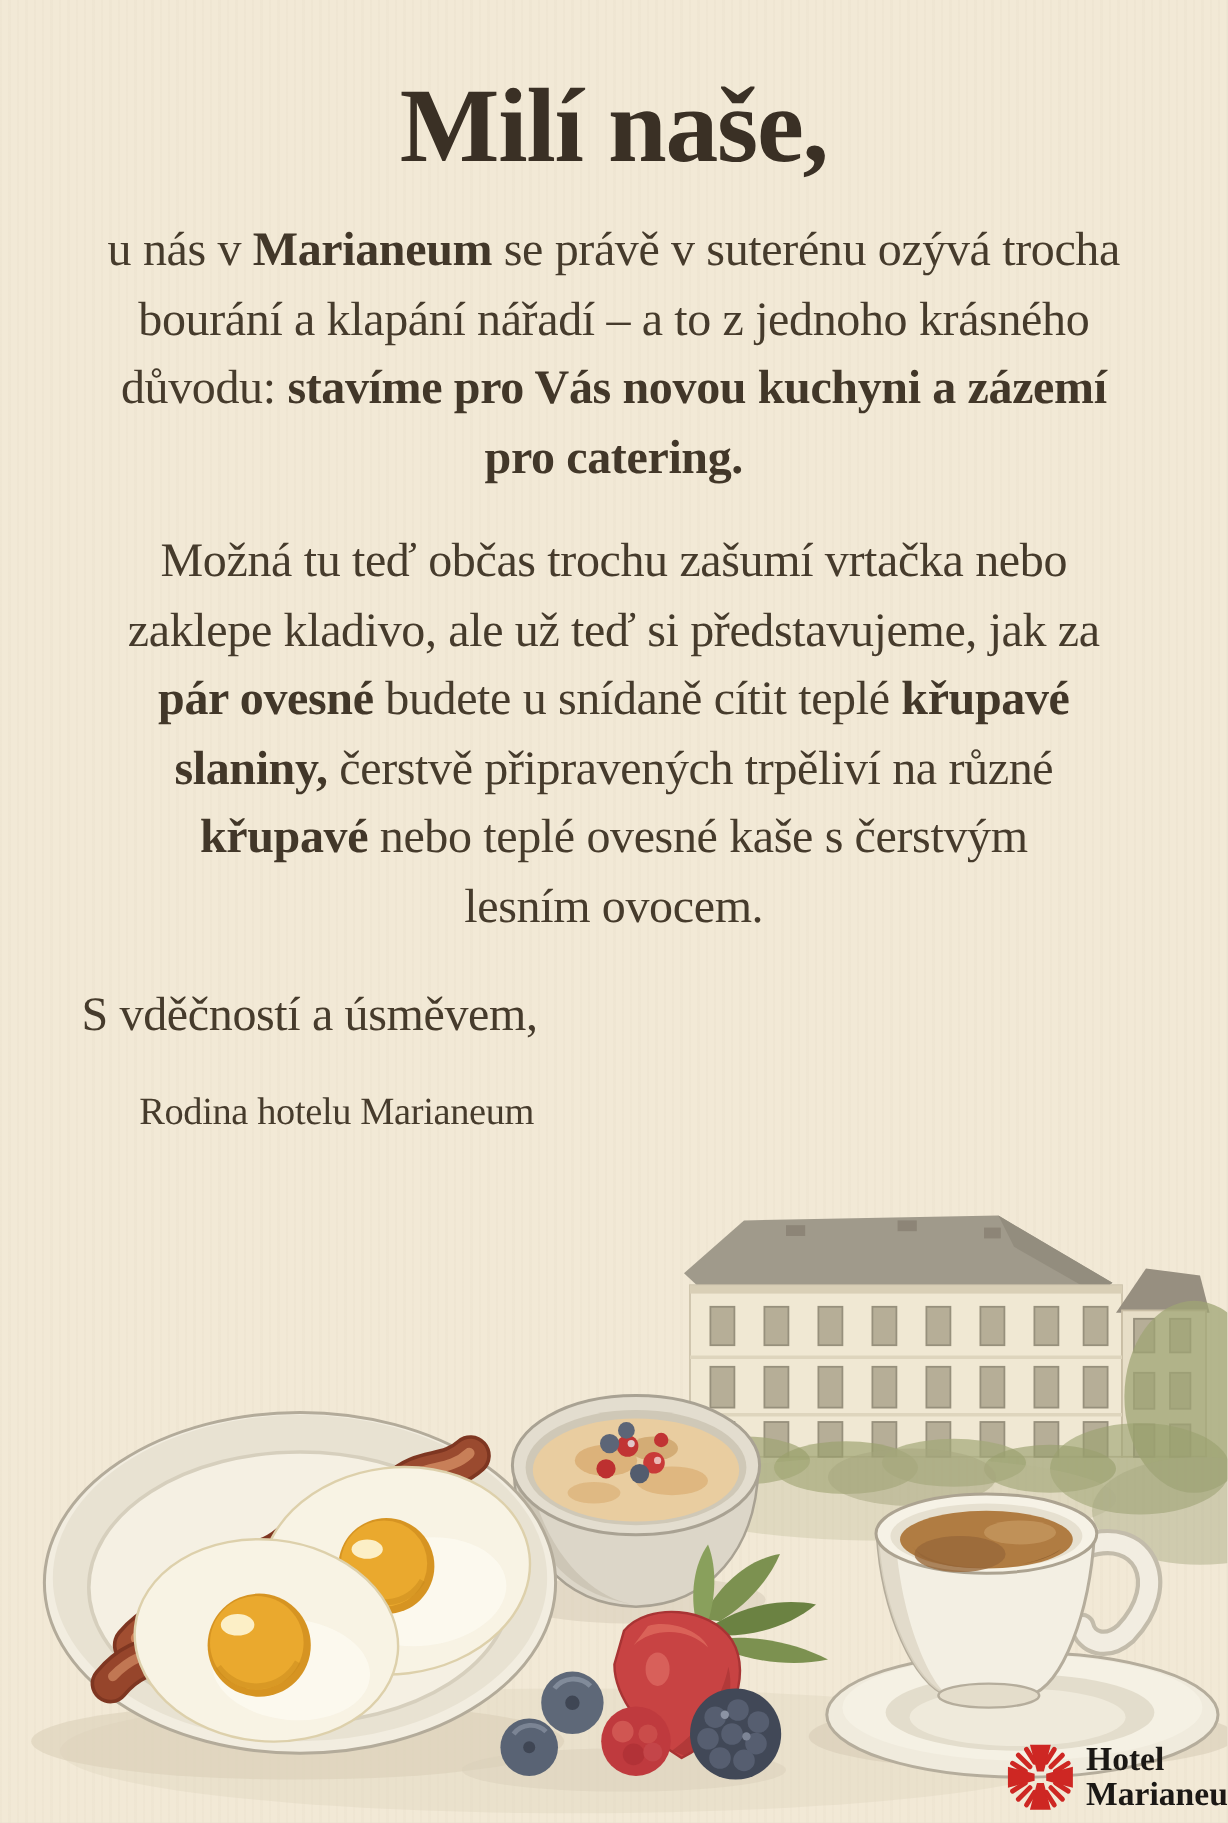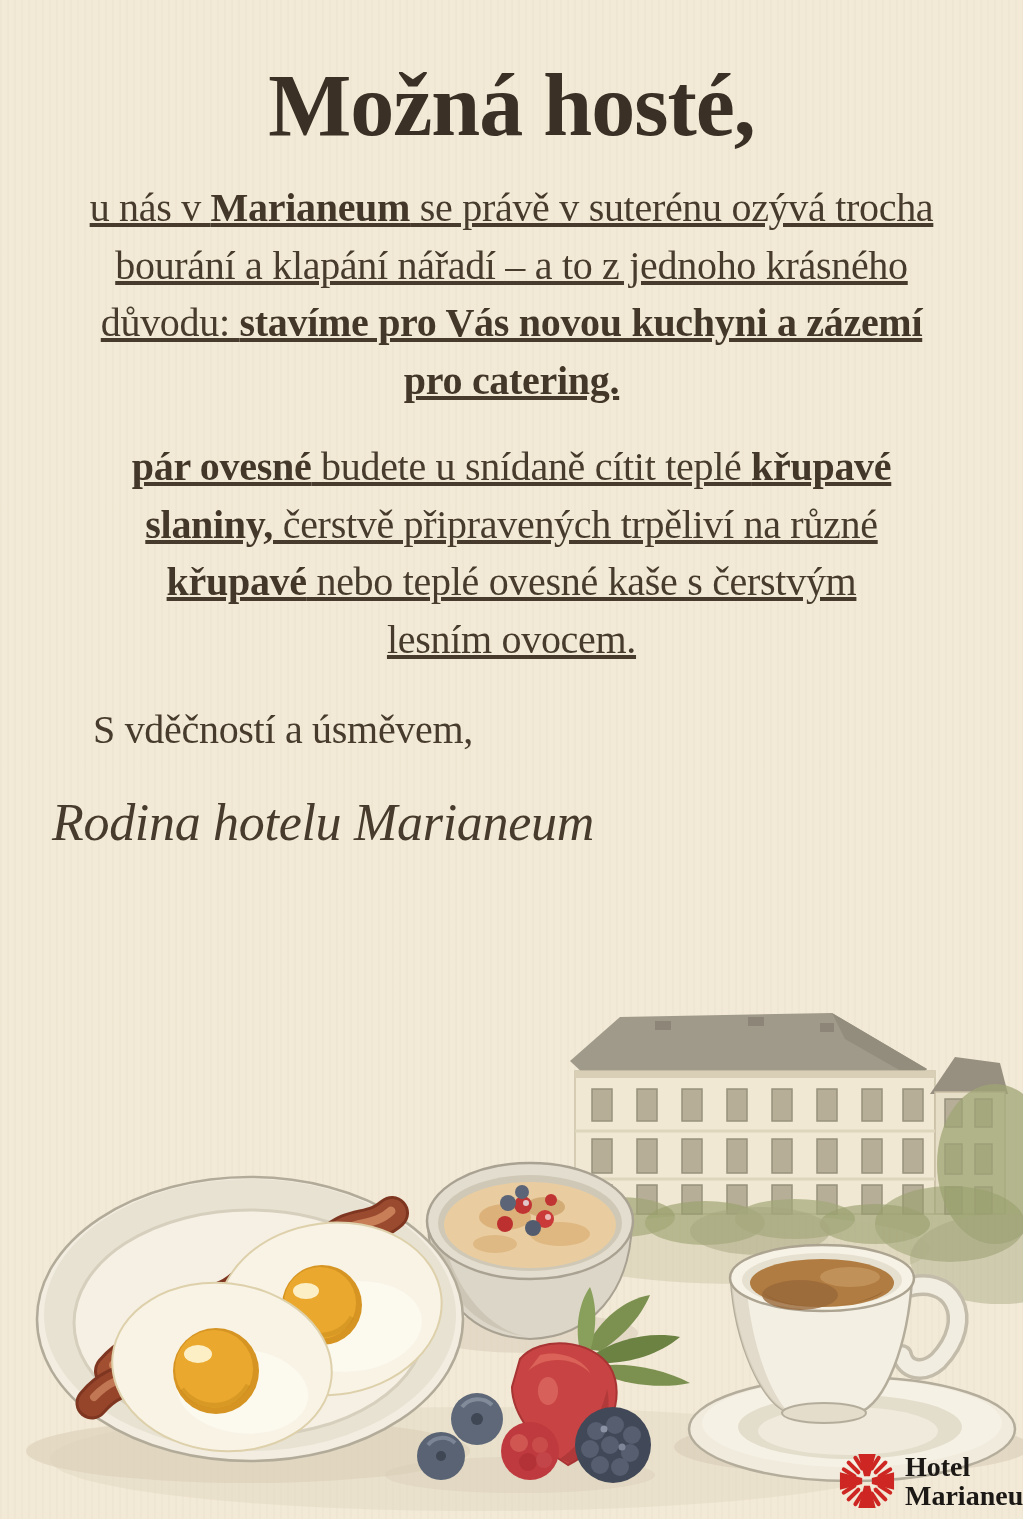--- a/index.html
+++ b/index.html
@@ -24,38 +24,36 @@
     letter-spacing:-1px;
   }
   .para{
     margin:0 auto;
     padding:0 20px;
     text-align:center;
     font-size:40px;
     line-height:57.5px;
     white-space:pre-line;
     letter-spacing:-0.3px;
-    text-decoration:underline;
   }
   .para b{font-weight:700;color:#423729;}
   .p1{margin-top:26px;}
   .p2{margin-top:29px;}
   .p3{margin-top:29px;}
   .signoff{
     margin-top:38px;
-    padding-left:93px;
+    padding-left:68px;
     font-size:40px;
     text-align:left;
     letter-spacing:-0.3px;
   }
   .signature{
     margin-top:20px;
-    padding-left:52px;
-    font-size:52px;
-    font-style:italic;
+    padding-left:116px;
+    font-size:32px;
     text-align:left;
     letter-spacing:-0.3px;
   }
   .scene{position:absolute;left:0;bottom:0;width:1023px;height:520px;}
   .logo{
     position:absolute;
     left:838px;top:1452px;
     display:flex;align-items:center;gap:9px;
   }
   .logo-text{
@@ -64,28 +62,30 @@
     font-size:28px;
     line-height:1.05;
     color:#1b1815;
   }
 </style>
 </head>
 <body>
 
 <div class="page">
 
-  <h1 class="title">Možná hosté,</h1>
+  <h1 class="title">Milí naše,</h1>
 
   <p class="para p1"><span>u nás v </span><b>Marianeum</b><span> se právě v suterénu ozývá trocha
 bourání a klapání nářadí – a to z jednoho krásného
 důvodu: </span><b>stavíme pro Vás novou kuchyni a zázemí
 pro catering.</b></p>
 
-  <p class="para p2"><b>pár ovesné</b><span> budete u snídaně cítit teplé </span><b>křupavé
+  <p class="para p2"><span>Možná tu teď občas trochu zašumí vrtačka nebo
+zaklepe kladivo, ale už teď si představujeme, jak za
+</span><b>pár ovesné</b><span> budete u snídaně cítit teplé </span><b>křupavé
 slaniny,</b><span> čerstvě připravených trpěliví na různé
 </span><b>křupavé</b><span> nebo teplé ovesné kaše s čerstvým
 lesním ovocem.</span></p>
 
 
   <p class="signoff">S vděčností a úsměvem,</p>
   <p class="signature">Rodina hotelu Marianeum</p>
 
   <svg class="scene" viewBox="0 0 1023 520" xmlns="http://www.w3.org/2000/svg">
 

